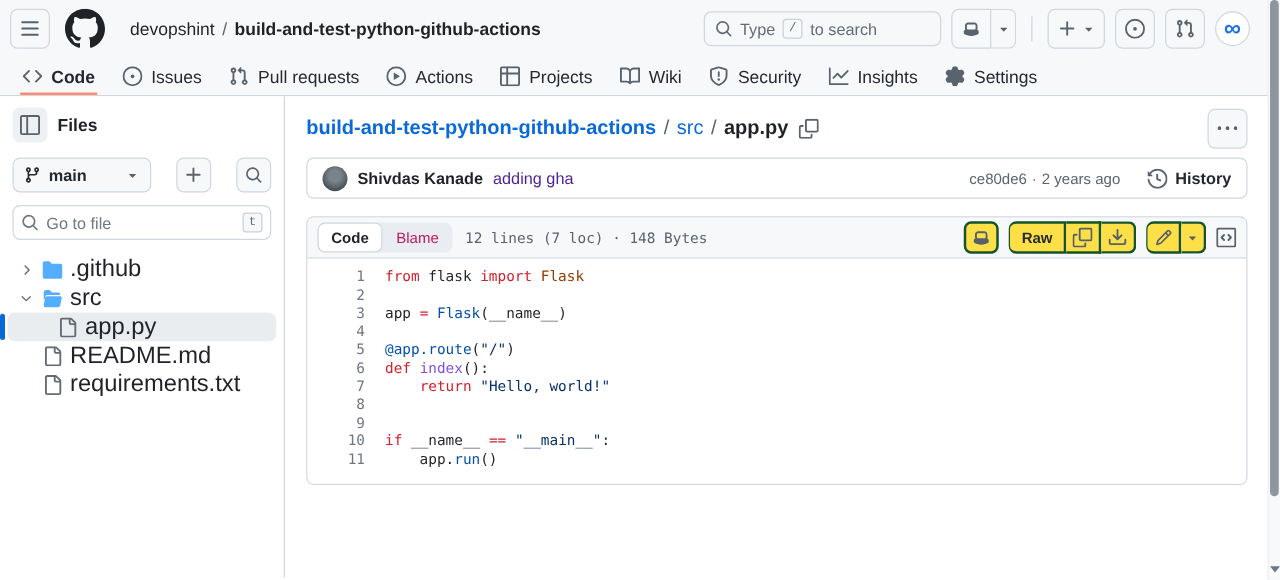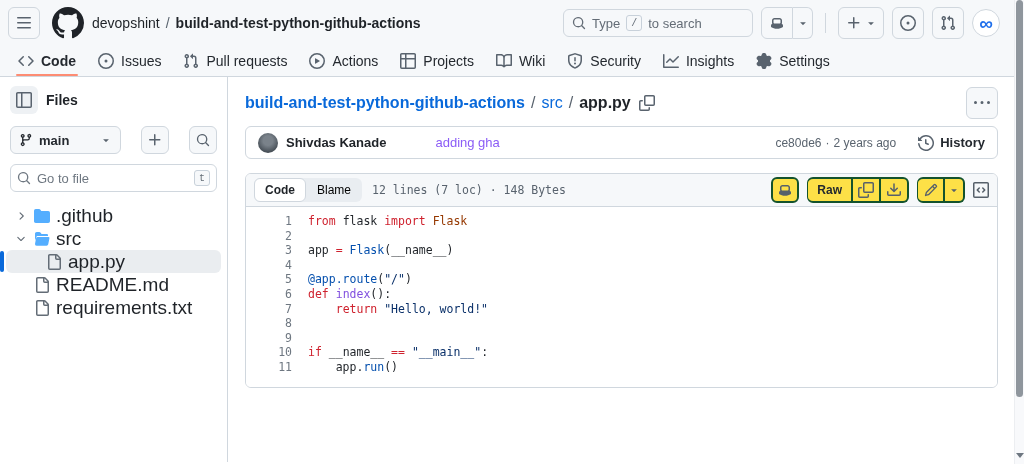--- a/index.html
+++ b/index.html
@@ -13,21 +13,21 @@
   .ico.s12 svg { width: 12px; height: 12px; }
   .ico.s14 svg { width: 14px; height: 14px; }
   .ico.s32 svg { width: 32px; height: 32px; }
 
   
   .header { background: #f6f8fa; border-bottom: 1px solid #d0d7de; height: 77px; }
   .topbar { height: 46px; display: flex; align-items: center; padding: 0 16px 0 8px; gap: 8px; }
   .icon-btn { display: flex; align-items: center; justify-content: center; width: 32px; height: 32px;
               border: 1px solid #d0d7de; border-radius: 6px; background: transparent; color: #59636e; cursor: pointer; }
   .gh-logo { color: #1f2328; margin-left: 4px; }
-  .repo-crumb { display: flex; align-items: center; gap: 6px; font-size: 14px; margin-left: 0; }
+  .repo-crumb { display: flex; align-items: center; gap: 6px; font-size: 14px; margin-left: 12px; }
   .repo-crumb .org { color: #1f2328; }
   .repo-crumb .sep { color: #59636e; }
   .repo-crumb .repo { font-weight: 700; color: #1f2328; }
 
   .top-right { margin-left: auto; display: flex; align-items: center; gap: 8px; padding-right: 8px; }
   .searchbox { width: 190px; height: 28px; border: 1px solid #d0d7de; border-radius: 6px; background: #f6f8fa;
                display: flex; align-items: center; gap: 6px; padding: 0 8px; color: #636c76; font-size: 13px; cursor: text; }
   .kbd { display: inline-flex; align-items: center; justify-content: center; min-width: 16px; height: 16px;
          border: 1px solid #c8d1da; border-radius: 3px; font-size: 10px; color: #636c76; padding: 0 3px;
          font-family: "Liberation Mono", monospace; background: #f6f8fa; }
@@ -93,33 +93,33 @@
   .bc-file { color: #1f2328; font-weight: 600; }
   .copy-path { border: none; background: transparent; color: #59636e; cursor: pointer; display: flex; margin-left: 2px; }
   .kebab-btn { margin-left: auto; width: 32px; height: 32px; border: 1px solid #d0d7de; border-radius: 6px;
                background: #f6f8fa; color: #59636e; display: flex; align-items: center; justify-content: center; cursor: pointer; }
 
   .commit-bar { margin-top: 8px; height: 33px; border: 1px solid #d0d7de; border-radius: 6px;
                 display: flex; align-items: center; padding: 0 12px; gap: 8px; }
   .commit-avatar { width: 20px; height: 20px; border-radius: 50%;
                    background: radial-gradient(circle at 50% 38%, #7a828a 30%, #444c54 75%); flex: none; cursor: pointer; }
   .commit-author { font-size: 13px; font-weight: 600; }
-  .commit-msg { font-size: 13px; color: #8b5cf6; cursor: pointer; margin-left: 41px; }
+  .commit-msg { font-size: 13px; color: #4c1d95; cursor: pointer; }
   .commit-meta { margin-left: auto; font-size: 12px; color: #59636e; display: flex; gap: 4px; }
   .commit-meta .sha { cursor: pointer; }
   .history-btn { display: flex; align-items: center; gap: 6px; border: none; background: transparent;
                  font-size: 13px; font-weight: 600; color: #24292f; margin-left: 14px; cursor: pointer; }
   .history-btn .ico { color: #59636e; }
 
   .code-card { margin-top: 14px; border: 1px solid #d0d7de; border-radius: 6px; overflow: hidden; }
   .code-head { height: 33px; background: #f6f8fa; border-bottom: 1px solid #d0d7de; display: flex;
                align-items: center; padding: 0 8px; gap: 10px; }
   .seg { display: flex; background: #e9edf1; border-radius: 6px; padding: 0; height: 24px; }
   .seg-btn { display: flex; align-items: center; padding: 0 10px; font-size: 12px; border-radius: 6px;
-             color: #000000; border: 1px solid transparent; background: transparent; cursor: pointer;
+             color: #be185d; border: 1px solid transparent; background: transparent; cursor: pointer;
              font-family: "Liberation Sans", sans-serif; }
   .seg-btn.active { background: #fff; border-color: #d0d7de; font-weight: 700; color: #1f2328; }
   .code-meta { font-family: "DejaVu Sans Mono", monospace; font-size: 11.5px; color: #59636e; }
   .head-actions { margin-left: auto; display: flex; align-items: center; gap: 8px; }
   .tbtn { height: 26px; display: flex; align-items: center; justify-content: center; border: 2px solid #14532d;
           border-radius: 6px; background: #fde047; color: #57606a; cursor: pointer; }
   .tbtn.ic { width: 28px; }
   .tbtn.lbl { padding: 0 9px; font-size: 12px; font-weight: 700; color: #24292f;
               font-family: "Liberation Sans", sans-serif; }
   .tgroup { display: flex; }

